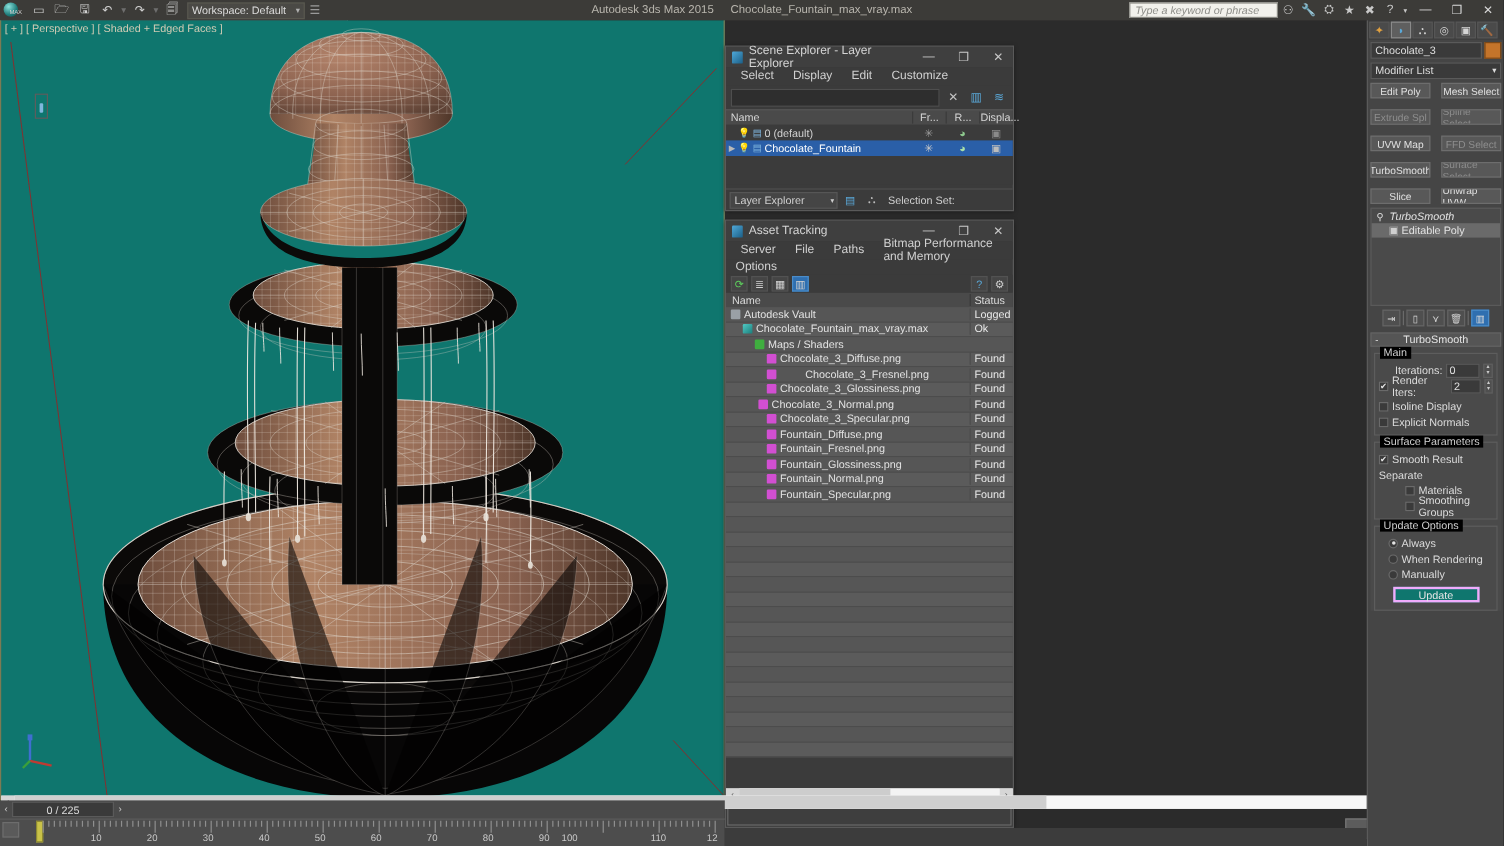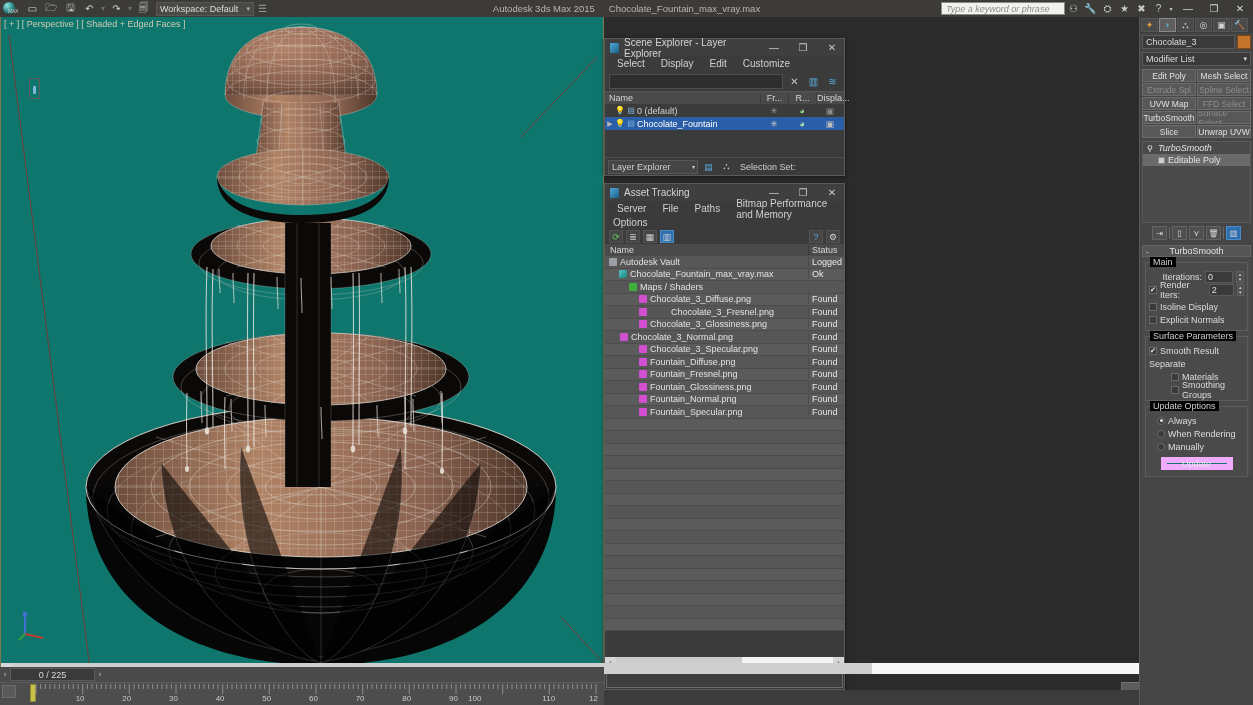--- a/index.html
+++ b/index.html
@@ -162,21 +162,21 @@
   .cp-tabs .t { width:17px; height:14px; display:flex; align-items:center; justify-content:center;
     font-size:9px; background:#4a4a4a; border:1px solid #565656; color:#d5d5d5; }
   .cp-tabs .t.on { background:#5f5f5f; border-color:#8a8a8a; }
   .cp-name { height:14px; display:flex; align-items:center; margin:2px 2px 0 2px; gap:2px; }
   .cp-name .f { flex:1; height:14px; background:#3a3a3a; border:1px solid #5a5a5a; font-size:9px;
     color:#dcdcdc; display:flex; align-items:center; padding-left:3px; }
   .cp-name .sw { width:14px; height:14px; background:#c4742a; border:1px solid #7a4818; }
   .cp-modlist { height:14px; margin:3px 2px 0 2px; background:#3a3a3a; border:1px solid #5a5a5a;
     display:flex; align-items:center; font-size:9px; color:#dcdcdc; padding-left:3px; }
   .cp-modlist .cv { margin-left:auto; font-size:7px; padding-right:3px; }
-  .cp-btngrid { margin:3px 2px 0 2px; display:grid; grid-template-columns:1fr 1fr; gap:1px; }
+  .cp-btngrid { margin:3px 2px 0 2px; display:grid; grid-template-columns:1fr 1fr; gap:9px; }
   .cp-btngrid .b { height:13px; background:#585858; border:1px solid #6d6d6d; font-size:8.5px;
     color:#e0e0e0; display:flex; align-items:center; justify-content:center; overflow:hidden; }
   .cp-btngrid .b.dim { color:#8e8e8e; }
   .cp-stack { margin:3px 2px 0 2px; height:82px; background:#4a4a4a; border:1px solid #5a5a5a; }
   .cp-stack .row { height:12px; display:flex; align-items:center; font-size:9px; color:#e2e2e2; padding-left:2px; gap:3px; }
   .cp-stack .row.sel { background:#6a6a6a; }
   .cp-stack .row .bulb { color:#e4e4e4; font-size:8px; width:10px; text-align:center; }
   .cp-stack .row .sq { width:7px; height:7px; background:#cfcfcf; border:1px solid #888; }
   .cp-stack .row .it { font-style:italic; }
   .cp-stackbtns { margin:2px; height:16px; display:flex; align-items:center; gap:2px;
@@ -197,21 +197,21 @@
   .prow.right { justify-content:flex-end; }
   .spin { width:28px; height:12px; background:#3a3a3a; border:1px solid #5a5a5a; font-size:9px;
     color:#e0e0e0; display:flex; align-items:center; padding-left:2px; }
   .spinb { width:8px; height:12px; background:#4f4f4f; border:1px solid #5f5f5f; display:flex;
     flex-direction:column; align-items:center; justify-content:center; font-size:5px; color:#ccc; line-height:5px; }
   .cbox { width:8px; height:8px; background:#3a3a3a; border:1px solid #6a6a6a; display:inline-flex;
     align-items:center; justify-content:center; font-size:7px; color:#e6e6e6; flex:none; }
   .rbox { width:8px; height:8px; border-radius:50%; background:#3a3a3a; border:1px solid #6a6a6a;
     display:inline-flex; align-items:center; justify-content:center; flex:none; }
   .rbox i { width:3px; height:3px; border-radius:50%; background:#e4e4e4; display:block; }
-  .updbtn { margin:4px auto 2px auto; width:72px; height:13px; background:#0f766e; border:6px solid #f0abfc;
+  .updbtn { margin:4px auto 2px auto; width:72px; height:13px; background:#0f766e; border:2px solid #f0abfc;
     display:flex; align-items:center; justify-content:center; font-size:9px; color:#e6e6e6; }
 
   
   .timebar { position:absolute; left:0; top:667px; width:604px; height:15px; background:#4a4a4a;
     display:flex; align-items:center; }
   .timebar .ar { width:10px; height:15px; display:flex; align-items:center; justify-content:center;
     font-size:8px; color:#c8c8c8; }
   .timebar .fld { width:85px; height:13px; background:#3a3a3a; border:1px solid #5a5a5a;
     display:flex; align-items:center; justify-content:center; font-size:9px; color:#dcdcdc; }
   .ruler { position:absolute; left:0; top:682px; width:604px; height:23px; background:#4d4d4d;
@@ -617,21 +617,21 @@
           <div class="st">Found</div>
         </div>
         <div class="at-row">
           <div class="nm" style="padding-left: 34px;">
             <span class="ic-sq ic-png"></span>
             <span>Chocolate_3_Glossiness.png</span>
           </div>
           <div class="st">Found</div>
         </div>
         <div class="at-row">
-          <div class="nm" style="padding-left: 15px;">
+          <div class="nm" style="padding-left: 15px; margin-left: 12px;">
             <span class="ic-sq ic-png"></span>
             <span>Chocolate_3_Normal.png</span>
           </div>
           <div class="st">Found</div>
         </div>
         <div class="at-row">
           <div class="nm" style="padding-left: 34px;">
             <span class="ic-sq ic-png"></span>
             <span>Chocolate_3_Specular.png</span>
           </div>

